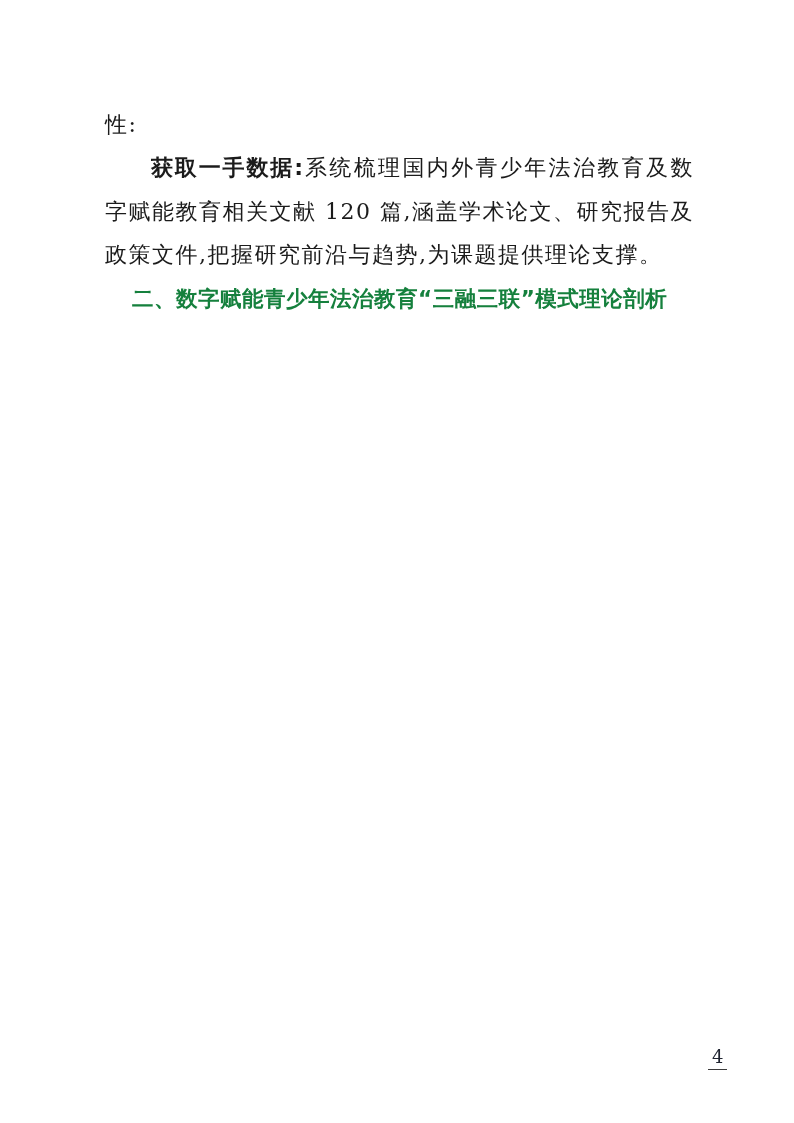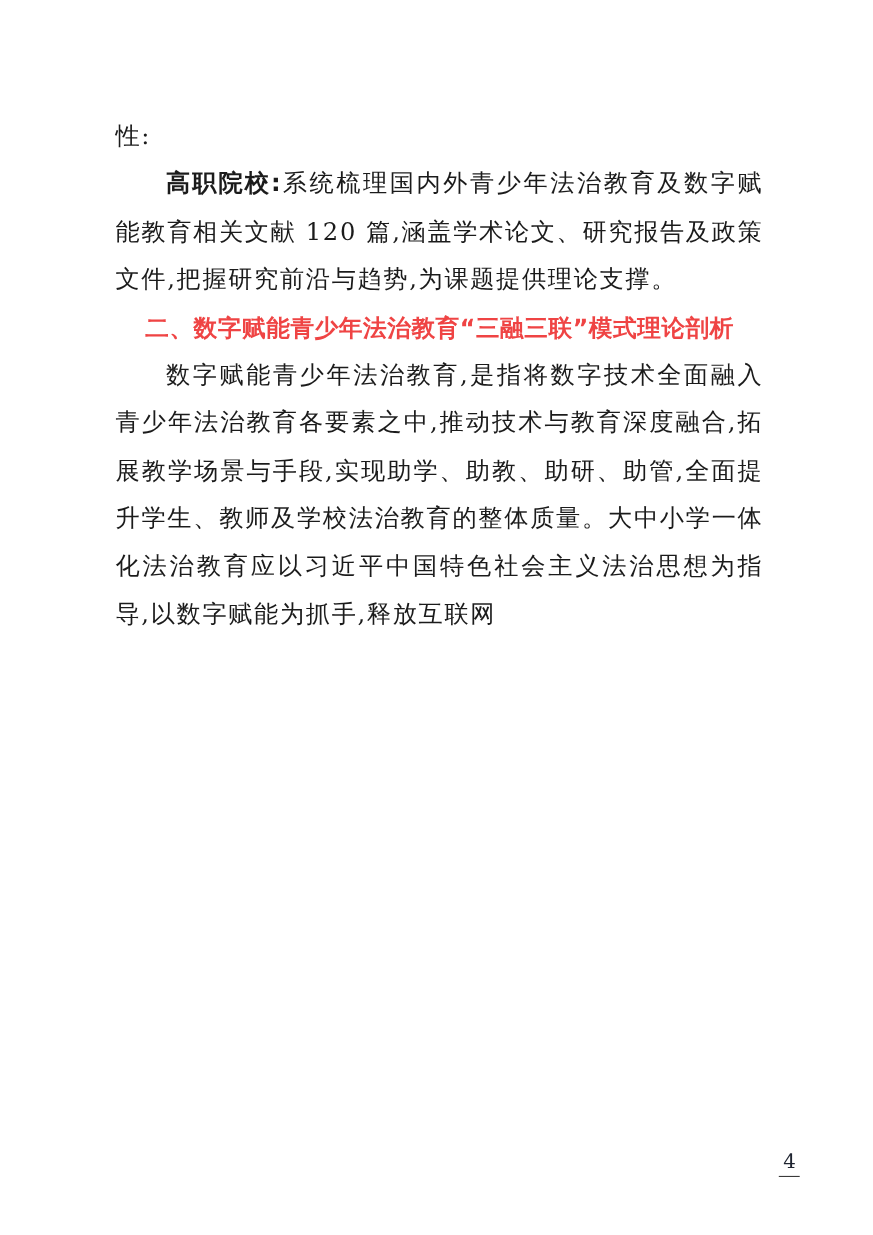--- a/index.html
+++ b/index.html
@@ -40,21 +40,21 @@
   }
   .heading {
     margin: 0;
     font-family: "DejaVu Sans", "Liberation Sans", sans-serif;
     font-weight: 700;
     font-size: 21.5px;
     line-height: 43.4px;
     text-indent: 27px;
     letter-spacing: 0.5px;
     text-align: left;
-    color: #ef4444;
+    color: #15803d;
     white-space: nowrap;
   }
   .page-number {
     position: absolute;
     left: 708px;
     top: 1046px;
     font-family: "DejaVu Serif", "Liberation Serif", serif;
     font-size: 18px;
     line-height: 22px;
     color: #1f2430;
@@ -63,25 +63,24 @@
   }
 </style>
 </head>
 <body>
 
 <div class="page">
   <div class="content">
 
     <p class="body-para no-indent">性:</p>
 
-    <p class="body-para"><span class="method-label">高职院校:</span><span>系统梳理国内外青少年法治教育及数字赋能教育相关文献 120 篇,涵盖学术论文、研究报告及政策文件,把握研究前沿与趋势,为课题提供理论支撑。</span></p>
+    <p class="body-para"><span class="method-label">获取一手数据:</span><span>系统梳理国内外青少年法治教育及数字赋能教育相关文献 120 篇,涵盖学术论文、研究报告及政策文件,把握研究前沿与趋势,为课题提供理论支撑。</span></p>
 
 
 
 
     <h2 class="heading">二、数字赋能青少年法治教育“三融三联”模式理论剖析</h2>
 
-    <p class="body-para">数字赋能青少年法治教育,是指将数字技术全面融入青少年法治教育各要素之中,推动技术与教育深度融合,拓展教学场景与手段,实现助学、助教、助研、助管,全面提升学生、教师及学校法治教育的整体质量。大中小学一体化法治教育应以习近平中国特色社会主义法治思想为指导,以数字赋能为抓手,释放互联网</p>
 
   </div>
 
   <span class="page-number">4</span>
 </div>
 
 </body></html>

